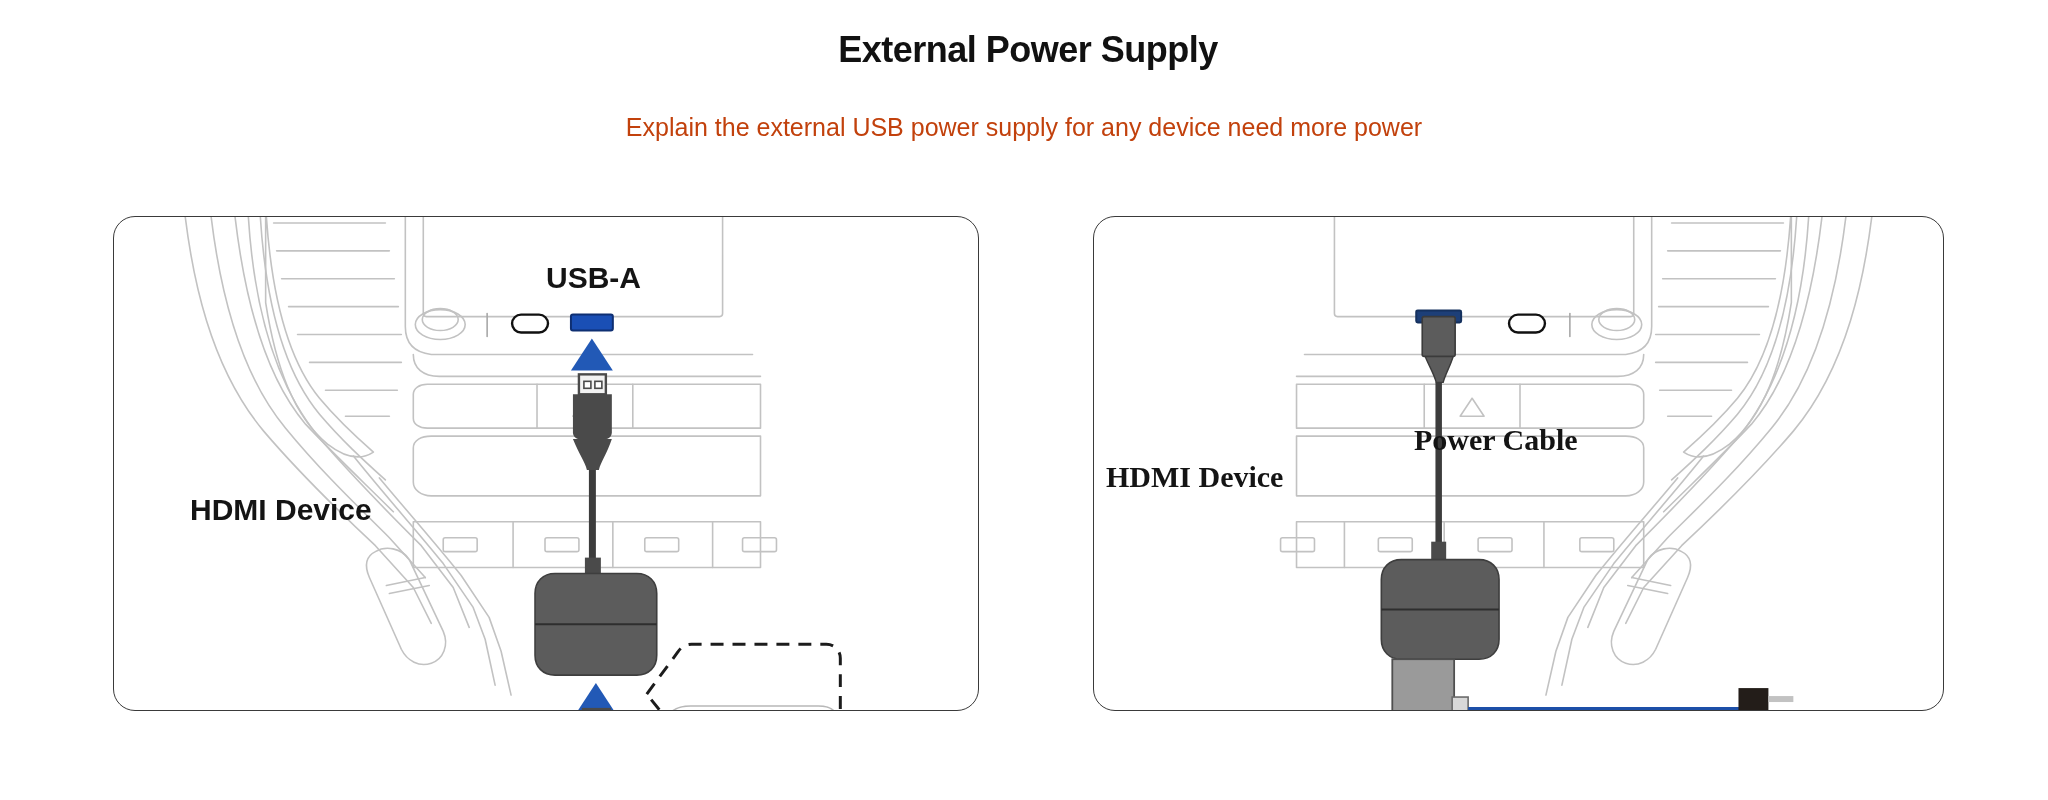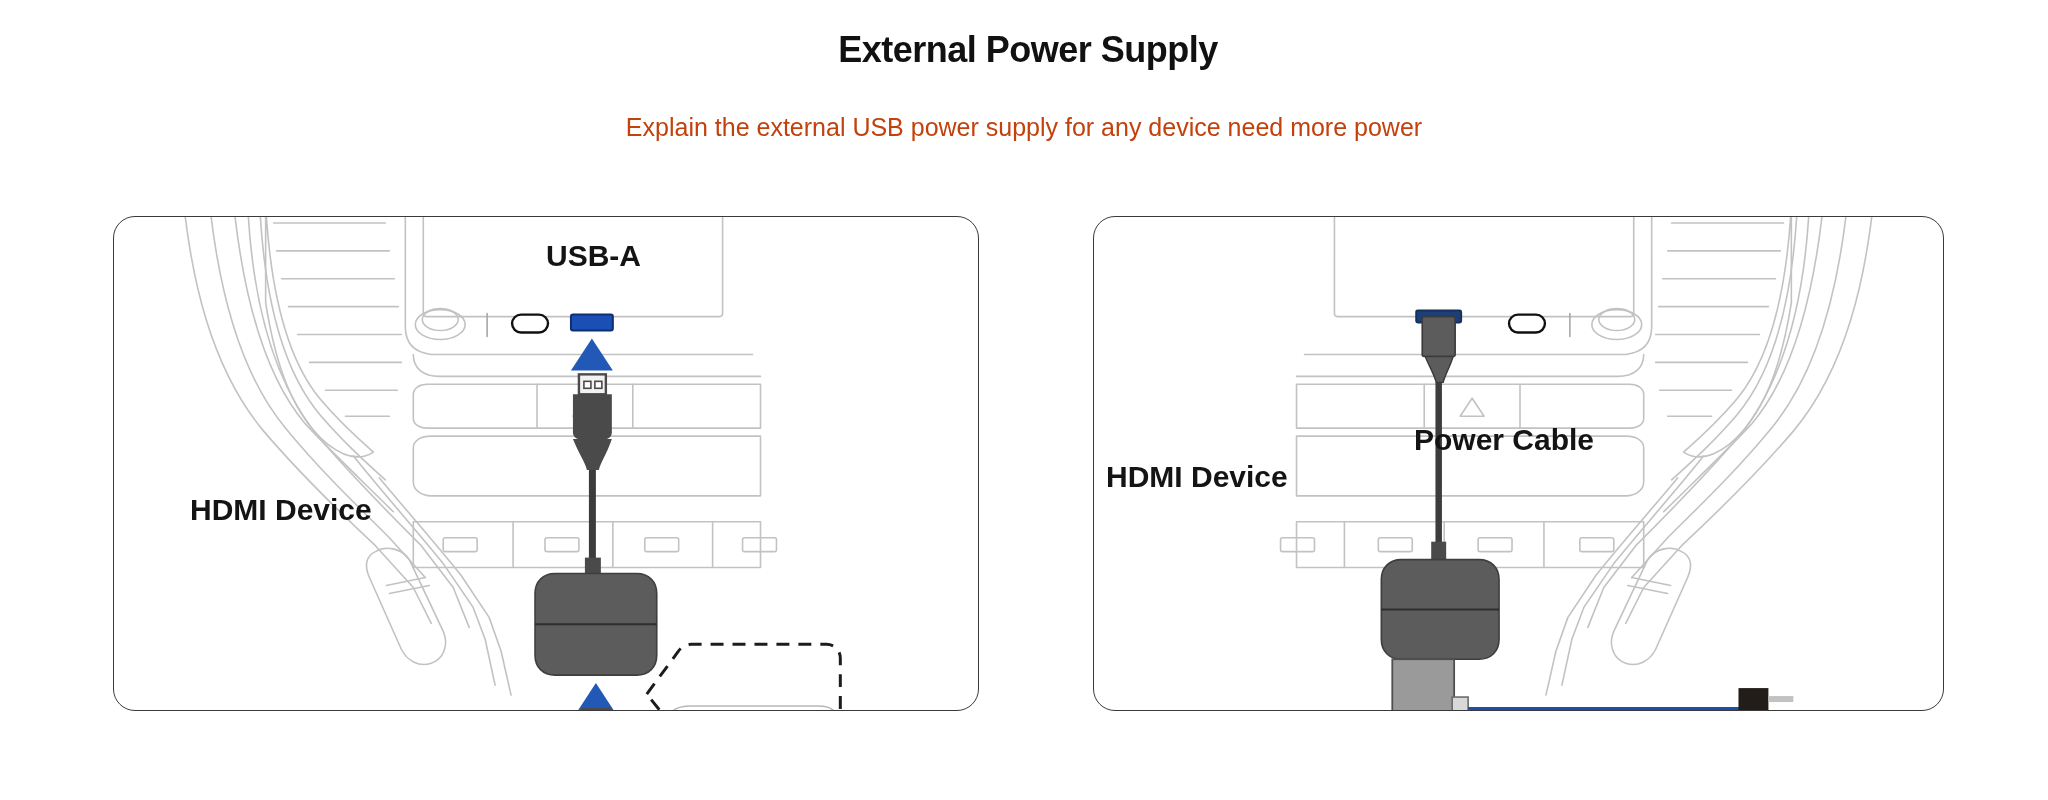--- a/index.html
+++ b/index.html
@@ -36,35 +36,35 @@
   
   .panel{
     position:absolute;
     border:1.6px solid #3a3a3a;
     border-radius:22px;
     background:#ffffff;
     overflow:hidden;
     box-sizing:border-box;
   }
   #panel-left {left:113px; top:216px; width:866px; height:495px;}
-  #panel-right{left:1093px;top:216px; width:851px; height:495px;}
+  #panel-right{left:1093px;top:216px; width:851px; height:495px;font-family:Liberation Serif, serif;}
 
   .stage{position:absolute;inset:0;}
   .stage svg{position:absolute;left:0;top:0;width:100%;height:100%;display:block;}
 
   
   .lbl{
     position:absolute;
     font-size:30px;
     font-weight:700;
     color:#141414;
     white-space:nowrap;
     line-height:1;
   }
-  #label-usba      {left:432px;top:24px;}
+  #label-usba      {left:432px;top:46px;}
   #label-hdmi-left {left:76px; top:278px;}
   #label-power     {left:320px;top:208px;}
   #label-hdmi-right{left:12px; top:245px;}
 </style>
 </head>
 <body>
 
 <div class="page">
 
   <div class="header">

